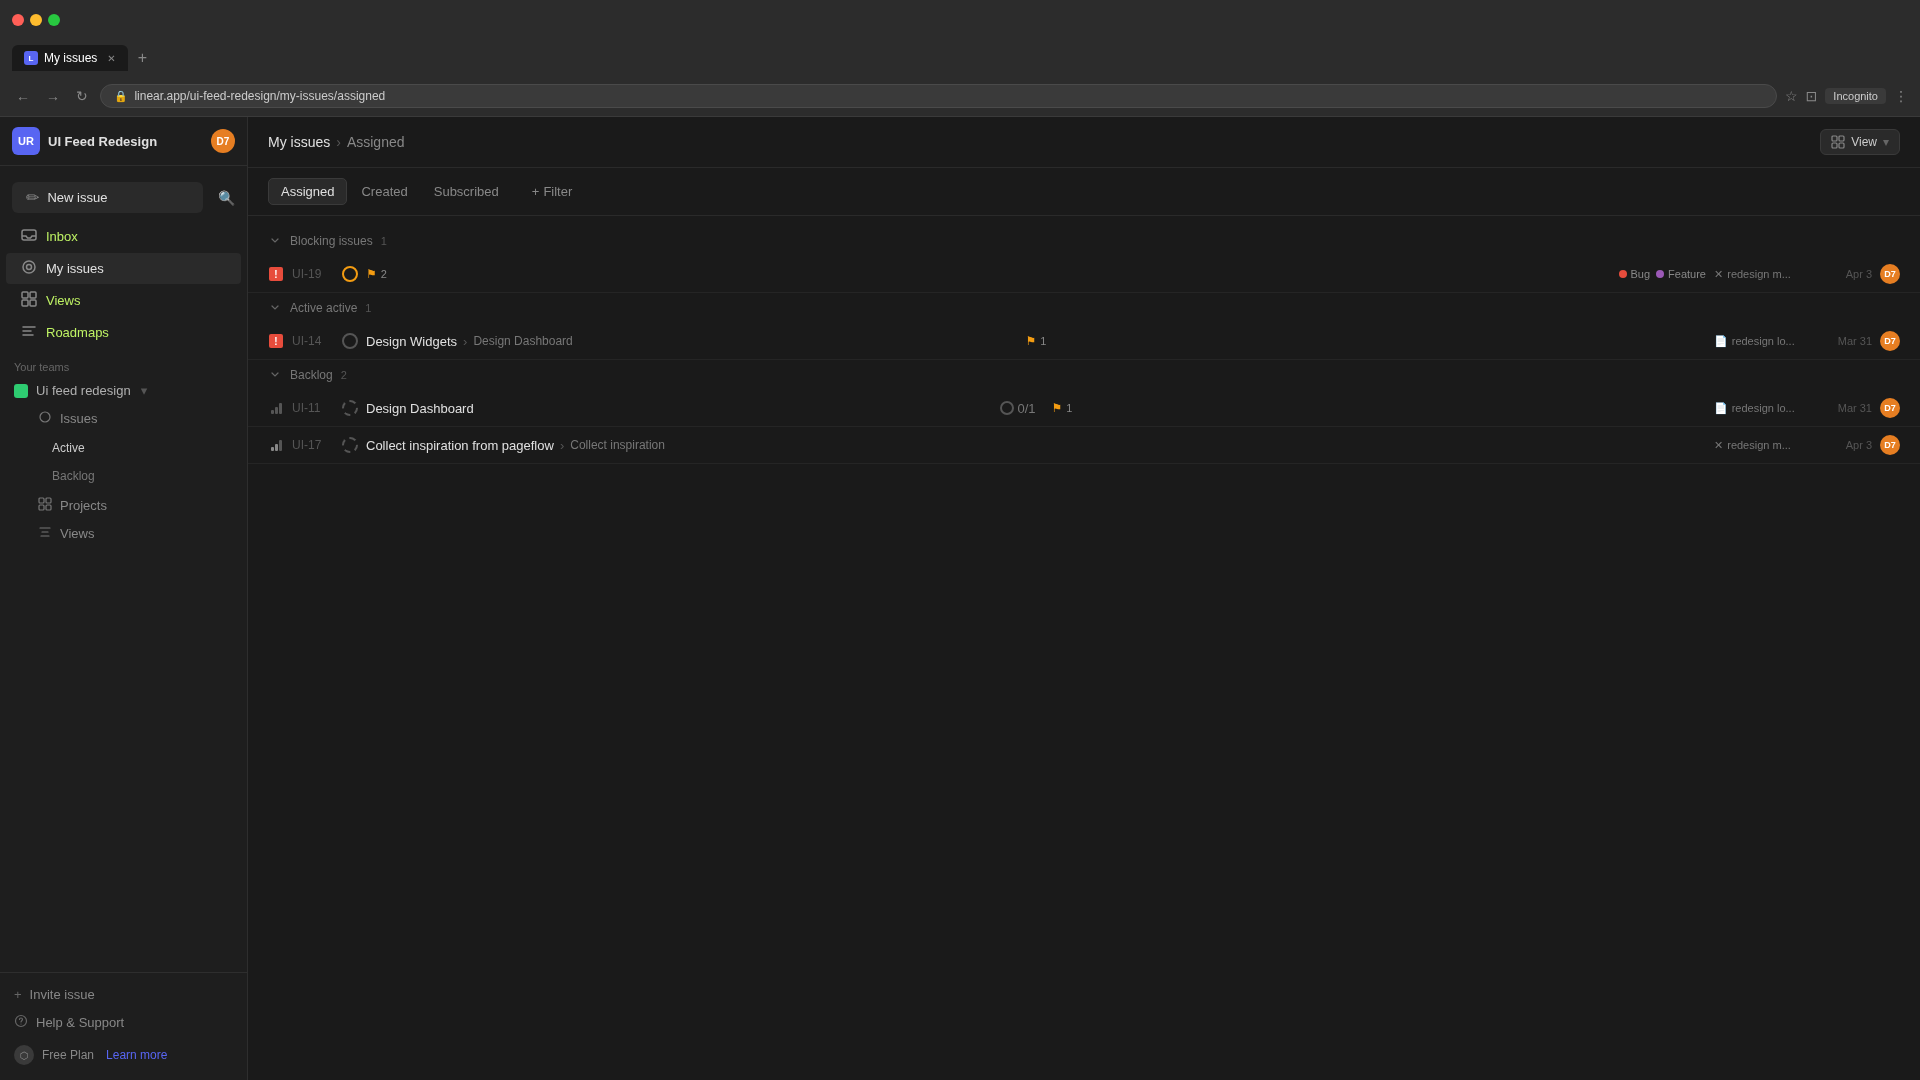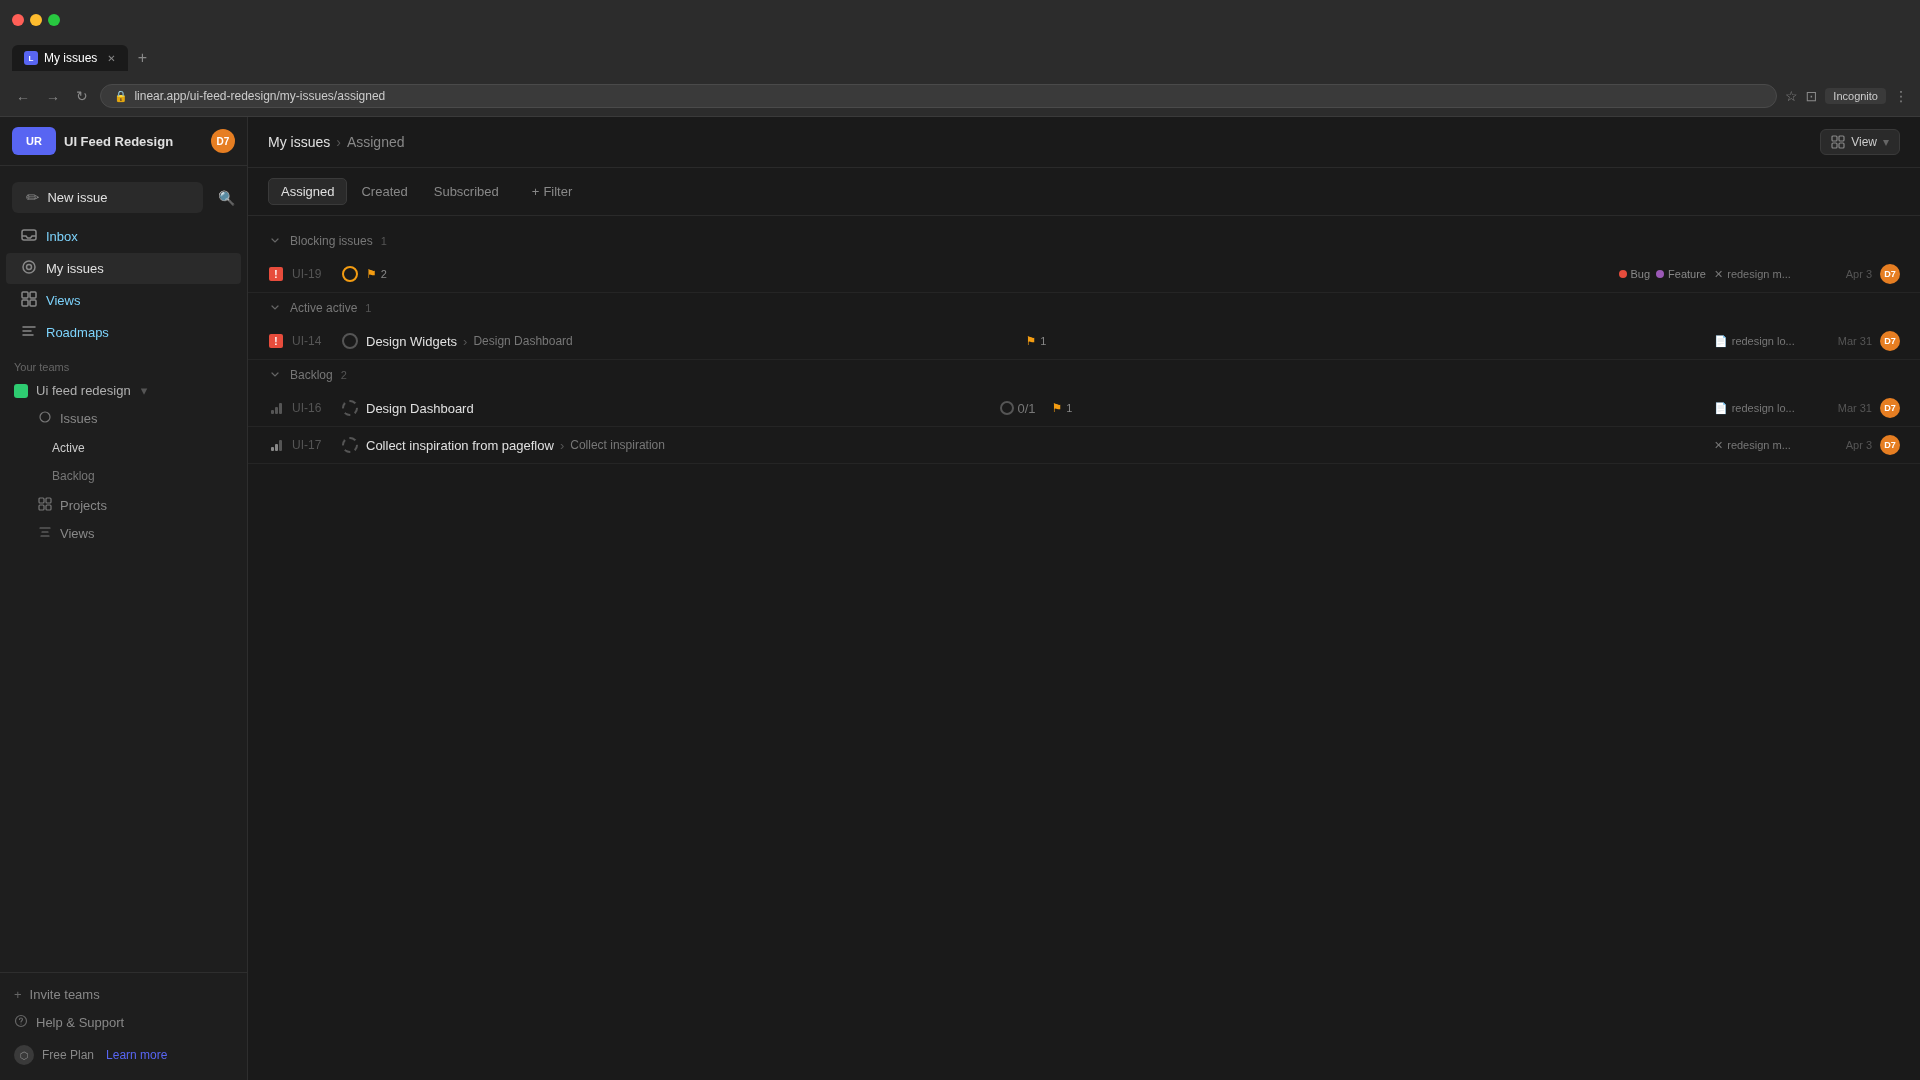--- a/index.html
+++ b/index.html
@@ -143,21 +143,21 @@
       justify-content: space-between;
       padding: 10px 12px;
       border-bottom: 1px solid #2e2e2e;
     }
     .workspace-info {
       display: flex;
       align-items: center;
       gap: 8px;
     }
     .workspace-avatar {
-      width: 44px; height: 28px;
+      width: 28px; height: 28px;
       background: #5865f2;
       border-radius: 6px;
       display: flex; align-items: center; justify-content: center;
       font-size: 11px; font-weight: 700; color: white;
     }
     .workspace-name {
       font-size: 13px; font-weight: 600; color: #e0e0e0;
     }
     .user-avatar-small {
       width: 24px; height: 24px;
@@ -170,21 +170,21 @@
       padding: 8px 0;
     }
     .sidebar-item {
       display: flex;
       align-items: center;
       gap: 8px;
       padding: 6px 14px;
       cursor: pointer;
       border-radius: 4px;
       margin: 1px 6px;
-      color: #7dd3fc;
+      color: #bef264;
       font-size: 13px;
     }
     .sidebar-item.active { background: #2a2a2a; color: #e0e0e0; }
     .sidebar-item-icon { font-size: 14px; color: #888; width: 18px; text-align: center; }
 
     .new-issue-btn {
       display: flex;
       align-items: center;
       gap: 8px;
       padding: 6px 14px;
@@ -652,21 +652,21 @@
               <path d="M2 3h10M4 7h6M3 11h8" stroke="#777" stroke-width="1.2" stroke-linecap="round"></path>
             </svg>
         </span>
         <span>Views</span>
       </div>
     </div>
 
     <div class="sidebar-footer">
       <div class="invite-btn">
         <span style="color:#666;">+</span>
-        <span>Invite teams</span>
+        <span>Invite issue</span>
       </div>
       <div class="invite-btn">
         <span>
           <svg width="14" height="14" viewBox="0 0 14 14" fill="none">
               <circle cx="7" cy="7" r="5.5" stroke="#666" stroke-width="1.2"></circle>
               <path d="M5.5 5.5C5.5 4.67 6.17 4 7 4s1.5.67 1.5 1.5c0 1-1.5 1.5-1.5 2.5" stroke="#666" stroke-width="1.2" stroke-linecap="round"></path>
               <circle cx="7" cy="10" r="0.6" fill="#666"></circle>
             </svg>
         </span>
         <span>Help &amp; Support</span>
@@ -788,21 +788,21 @@
       </div>
 
       <div class="issue-row">
         <div class="issue-priority-icon">
           <div style="display:flex;align-items:flex-end;gap:1px;height:12px;">
             <div class="priority-bar" style="height:4px;background:#555;"></div>
             <div class="priority-bar" style="height:7px;background:#555;"></div>
             <div class="priority-bar" style="height:11px;background:#555;"></div>
           </div>
         </div>
-        <span class="issue-id">UI-16</span>
+        <span class="issue-id">UI-11</span>
         <div class="status-backlog"></div>
         <div class="issue-title">
           <span class="issue-title-text">Design Dashboard</span>
         </div>
         <div class="sub-progress">
           <div class="progress-circle"></div>
           <span>0/1</span>
         </div>
         <div class="issue-flags" style="margin-left:8px;">
           <span style="color:#f39c12;">⚑</span>

